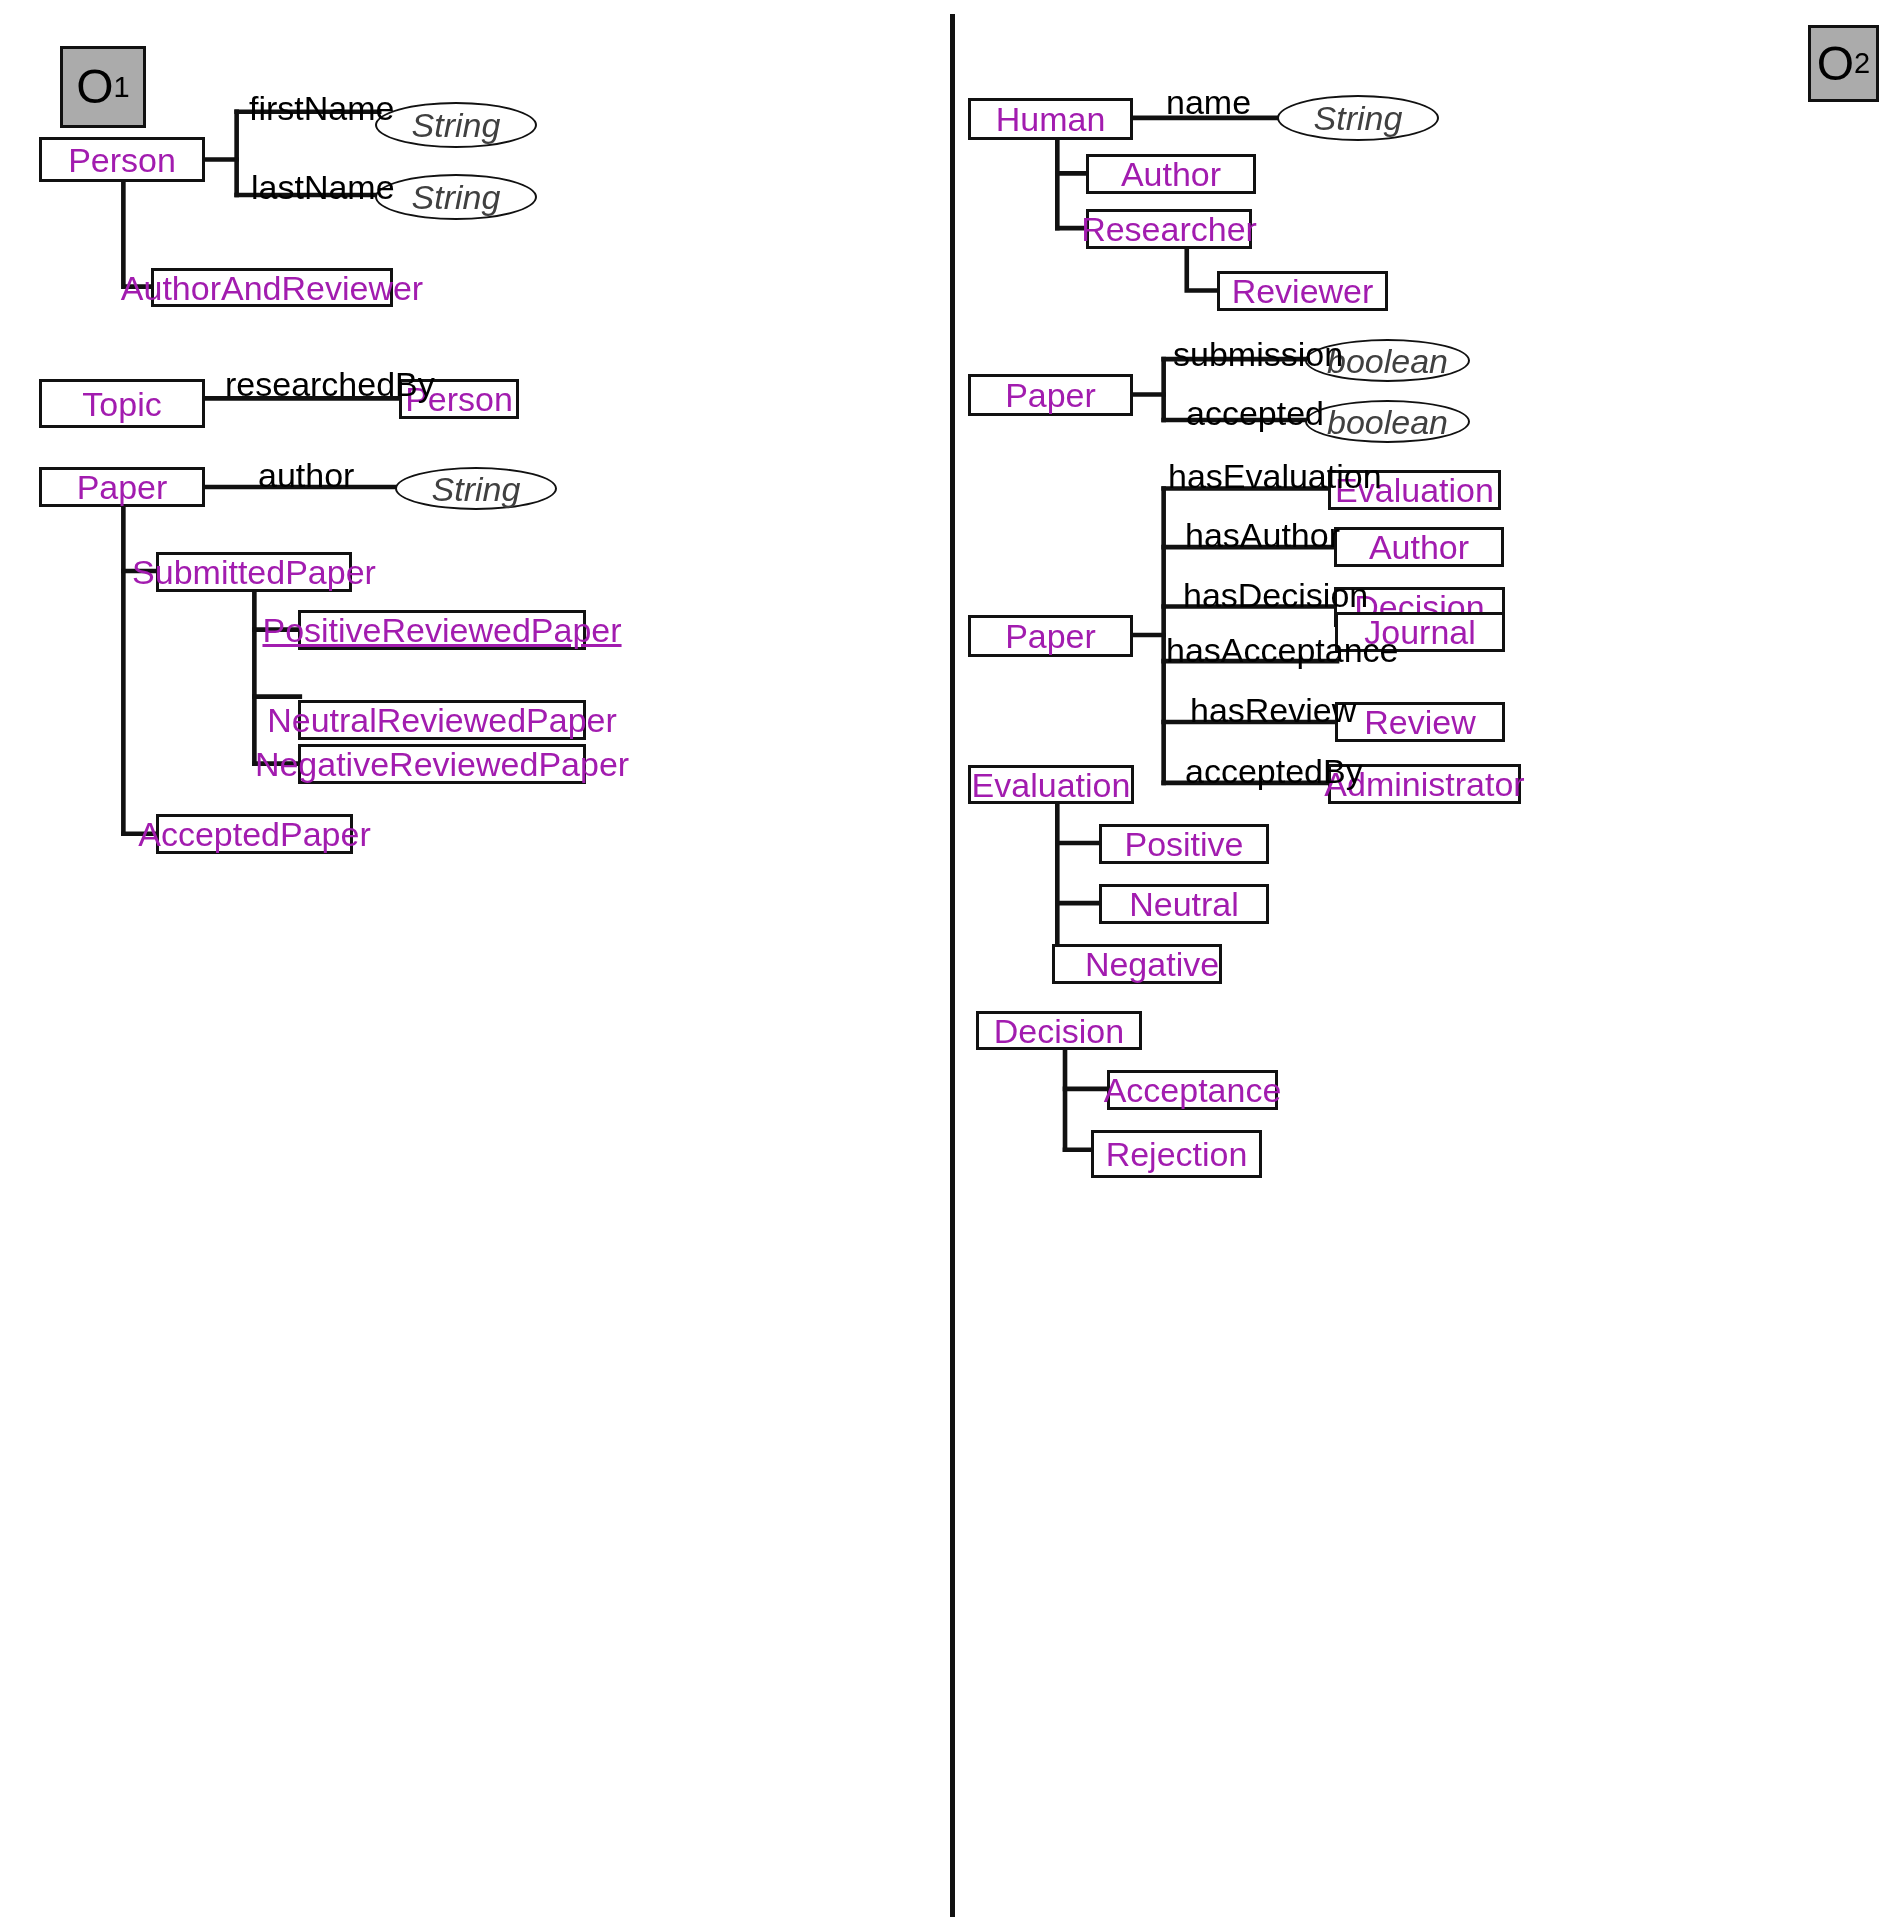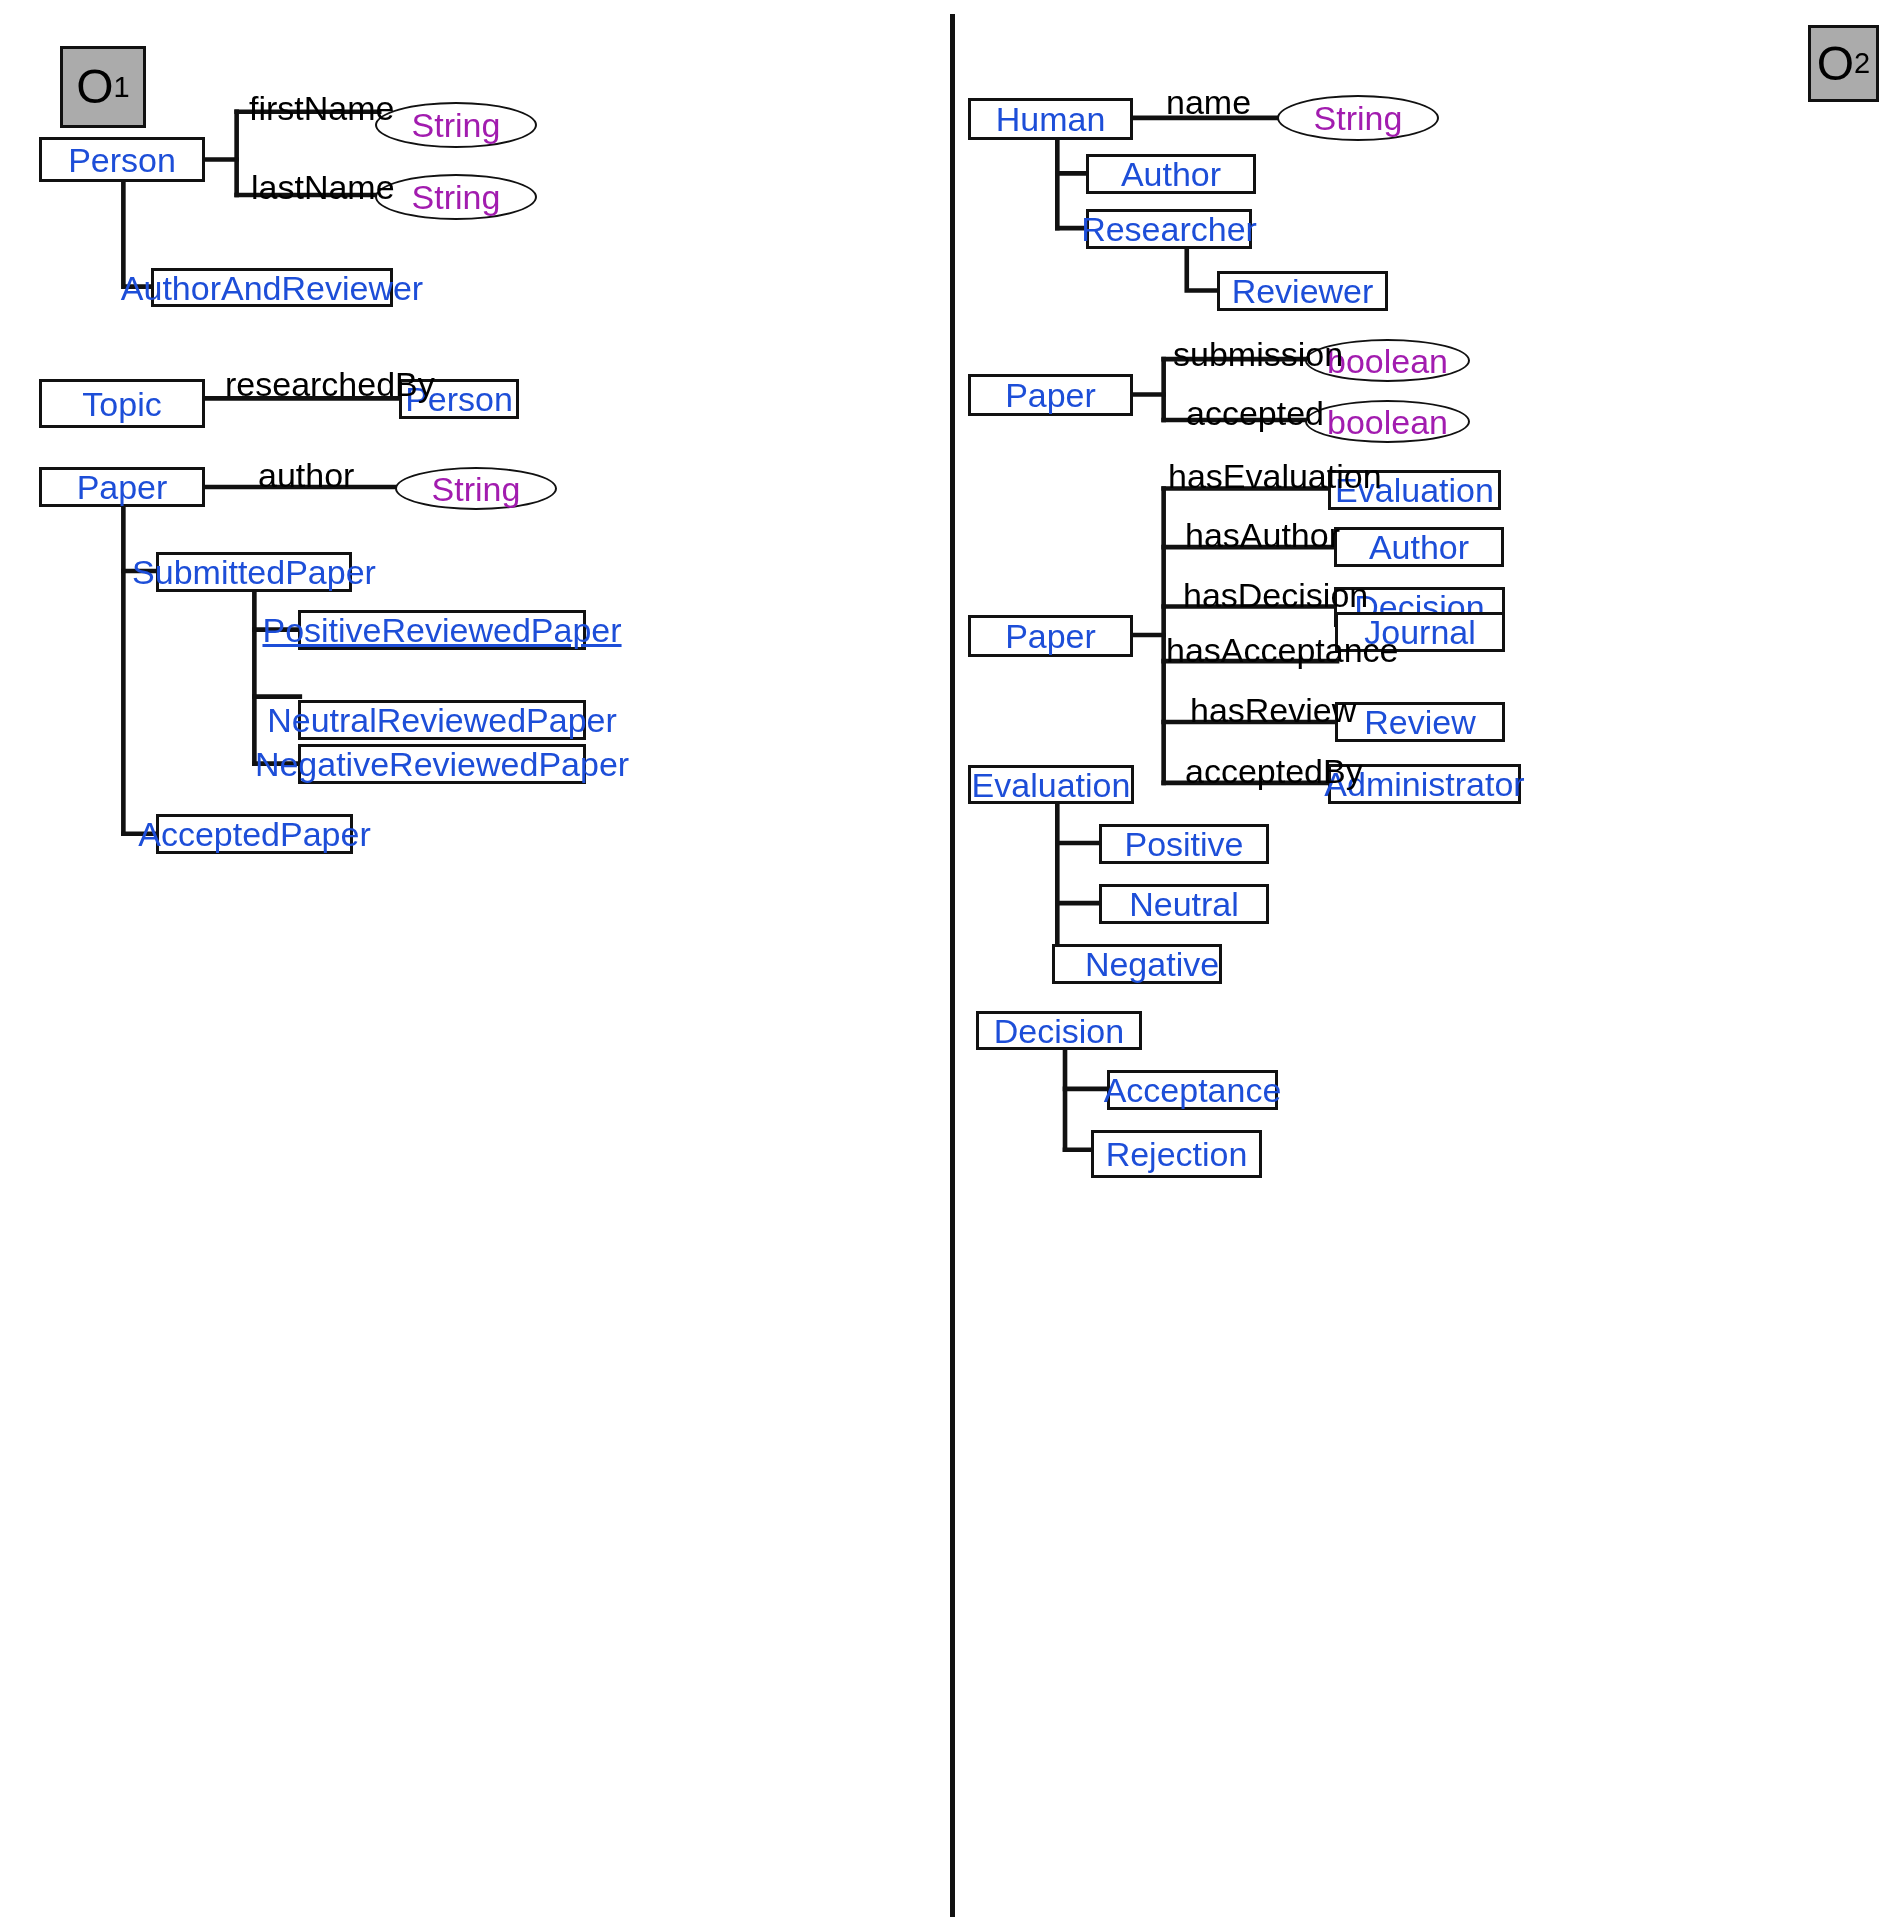--- a/index.html
+++ b/index.html
@@ -19,39 +19,40 @@
   }
   .node{
     position:absolute;
     box-sizing:border-box;
     background:#ffffff;
     border:3.1px solid #111111;
     display:flex;
     align-items:center;
     justify-content:center;
     font-size:34px;
-    color:#1d4ed8;
+    color:#a21caf;
     line-height:1;
     white-space:nowrap;
     z-index:3;
   }
   .datatype{
     position:absolute;
     box-sizing:border-box;
     background:#ffffff;
     border:2.3px solid #111111;
     border-radius:50%;
     display:flex;
     align-items:center;
     justify-content:center;
     font-size:34px;
-    color:#a21caf;
+    color:#404040;
     line-height:1;
     white-space:nowrap;
     z-index:3;
+    font-style:italic;
   }
   .edgelabel{
     position:absolute;
     font-size:34px;
     color:#000000;
     line-height:1;
     white-space:nowrap;
     z-index:4;
     background:transparent;
   }

